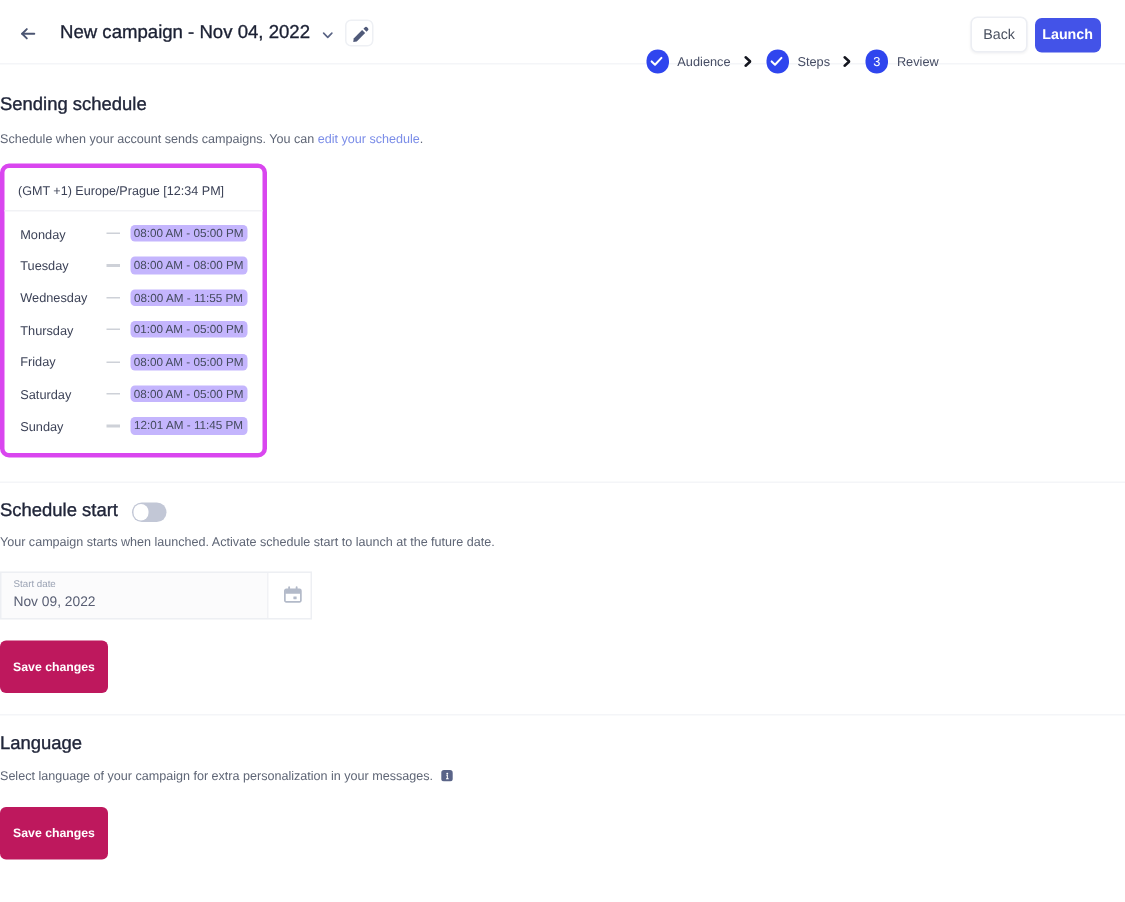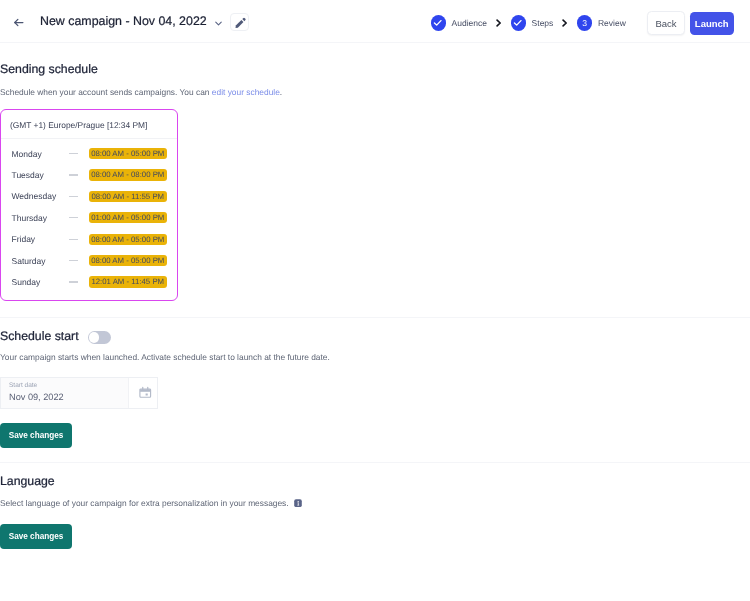--- a/index.html
+++ b/index.html
@@ -25,21 +25,21 @@
   .camp-title{
     font-size:12.4px; font-weight:500; color:#1b2033; letter-spacing:0px; -webkit-text-stroke:0.22px #1b2033;
     margin-left:14px; white-space:nowrap;
   }
   .title-chev{ margin-left:6px; width:12px;height:12px; display:flex;align-items:center;justify-content:center; cursor:pointer; flex:none; position:relative; top:2px;}
   .edit-btn{
     margin-left:5.5px; width:18.5px; height:18.5px; border:1px solid #eef0f4; border-radius:4px; position:relative; top:1px;
     display:flex;align-items:center;justify-content:center; background:#fff; cursor:pointer; flex:none;
   }
 
-  .steps{ display:flex; align-items:center; margin-left:auto; position:relative; top:2px; }
+  .steps{ display:flex; align-items:center; margin-left:auto; position:relative; top:20px; }
   .step{ display:flex; align-items:center; }
   .step-badge{
     width:15.2px;height:15.2px;border-radius:50%;
     background:#2f45ee; display:flex;align-items:center;justify-content:center;
     color:#fff; font-size:8.6px; font-weight:400; line-height:1; flex:none; padding-bottom:0.4px;
   }
   .step-label{ font-size:8.5px; color:#454c63; margin-left:5.8px; font-weight:400; white-space:nowrap;}
   .step-sep{ margin:0 9.5px 0 8.6px; display:flex;align-items:center; }
 
   .btn-back{
@@ -58,63 +58,63 @@
 
   
   .section{ padding:0 0; }
   .sec-title{ font-size:12.3px; font-weight:500; color:#21263a; letter-spacing:0px; line-height:14px; -webkit-text-stroke:0.24px #21263a;}
   .sec-sub{ font-size:8.4px; color:#5f6676; line-height:11px;}
   .link{ color:#7b8de8; text-decoration:none;text-align:right; }
   .divider{ height:1px; background:#f4f5f8; width:750px;}
 
   
   .sched-card{
-    border:1px solid #d946ef; border-radius:6px; width:178px; background:#fff;
+    border:3px solid #d946ef; border-radius:6px; width:178px; background:#fff;
   }
   .sched-head{
     font-size:8.4px; color:#3c4257; height:29px; line-height:31px; padding:0 0 0 9px;
     border-bottom:1px solid #f1f2f5; white-space:nowrap;
   }
   .sched-body{ padding-top:4.5px; padding-bottom:7px;}
   .sched-row{ display:flex; align-items:center; height:21.4px; padding:0 10.5px 0 10.5px;}
   .day{ font-size:8.5px; color:#3c4257; width:57px; flex:none;}
   .dash{ width:9.5px; height:1.2px; background:#ced1d8; flex:none; margin-left:0px;}
   .chip{
-    background:#eab308; border-radius:3px; font-size:7.8px; color:#434a5d;
+    background:#c4b5fd; border-radius:3px; font-size:7.8px; color:#434a5d;
     padding:0; height:11.2px; line-height:11.2px; white-space:nowrap; margin-left:auto;
     letter-spacing:0px; width:77.5px; text-align:center;
   }
 
   
   .toggle{
     width:23px;height:12.5px;border-radius:6.5px;background:#c2c7d6;
     display:inline-block; position:relative; margin-left:9px; cursor:pointer; flex:none; top:0.5px;
   }
   .toggle .knob{
     position:absolute; width:10.2px;height:10.2px;border-radius:50%;background:#fff;
     top:1.15px;left:1.15px;
   }
 
   
   .field{
-    width:158px; height:32px; border:1px solid #edeff3; border-radius:0; background:#fbfbfc;
+    width:208px; height:32px; border:1px solid #edeff3; border-radius:0; background:#fbfbfc;
     position:relative; display:flex; align-items:center; overflow:hidden;
   }
   .field-label{
     position:absolute; top:4.5px; left:8px; font-size:6.5px; color:#9aa2b3; letter-spacing:0px; line-height:8px;
   }
   .field-value{ font-size:9.2px; color:#585e73; position:absolute; left:8px; top:14.5px; line-height:11px;}
   .field-btn{
     position:absolute; right:0; top:0; bottom:0; width:29px; background:#fff;
     border-left:1px solid #f1f2f5; display:flex; align-items:center; justify-content:center;
     padding-left:5px;
   }
 
   .btn-save{
-    height:25px; width:72px; padding:0; border:none; border-radius:4px; background:#0f766e;
+    height:35px; width:72px; padding:0; border:none; border-radius:4px; background:#be185d;
     color:#ffffff; font-size:8.2px; font-family:inherit; font-weight:700;
     display:flex;align-items:center;justify-content:center; cursor:pointer;
   }
   .field-white{ background:#fefeff; }
   .field-white .field-value{ color:#3e455c; }
   .field-caret{ position:absolute; right:7.5px; top:50%; transform:translateY(-30%); display:flex;}
   .info-icon{ display:inline-block; vertical-align:-1.2px; margin-left:3.5px;}
 </style>
 </head>
 <body>

